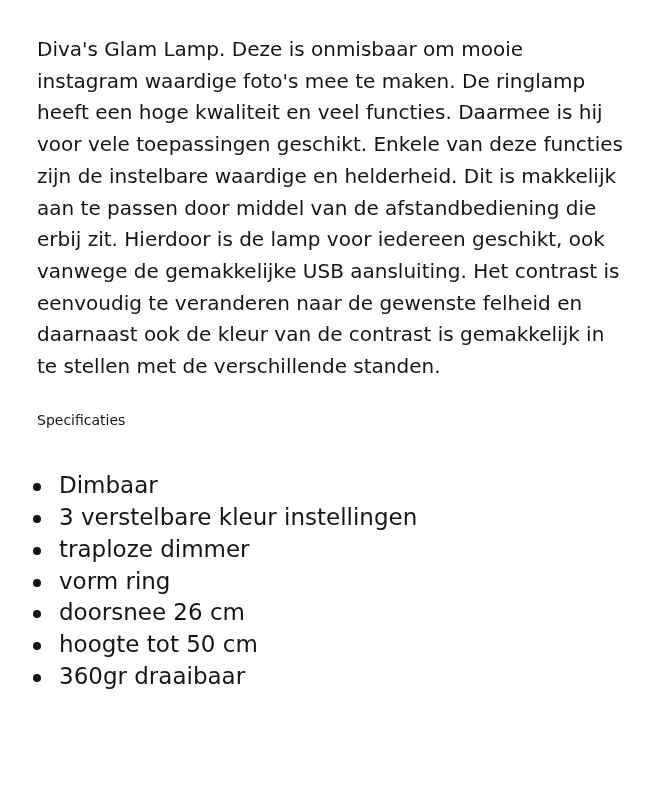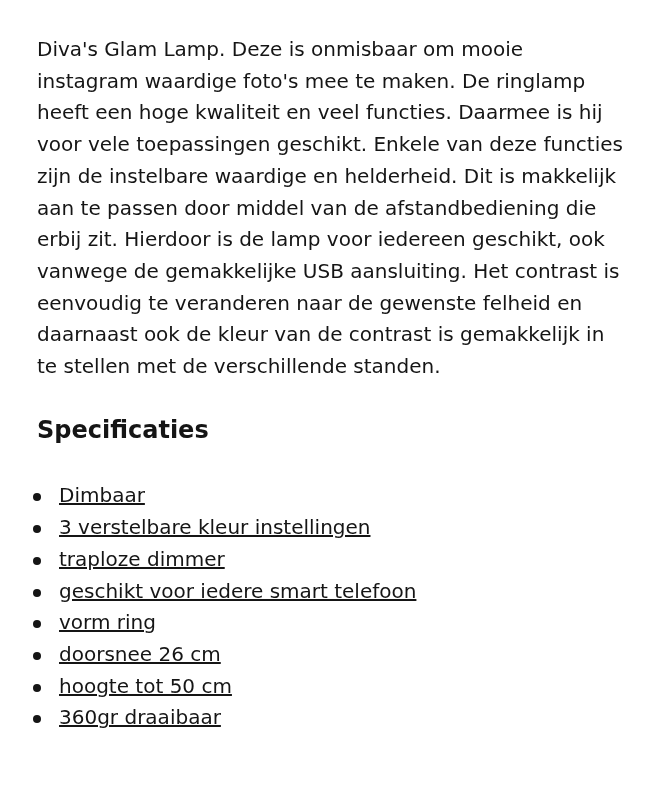--- a/index.html
+++ b/index.html
@@ -16,37 +16,36 @@
   }
   .content {
     padding: 34px 30px 0 37px;
   }
   .para-line {
     font-size: 20px;
     line-height: 31.7px;
     white-space: nowrap;
   }
   .section-heading {
-    font-size: 24px;
+    font-size: 14px;
     line-height: 31.7px;
-    margin-top: 32px;
-    font-weight: bold;
+    margin-top: 22px;
+    font-weight: normal;
   }
   ul.spec-list {
     margin: 34px 0 0 0;
     padding: 0;
     list-style: none;
   }
   li.spec-item {
     position: relative;
     padding-left: 22px;
-    font-size: 20px;
+    font-size: 23px;
     line-height: 31.7px;
     white-space: nowrap;
-    text-decoration: underline;
   }
   .bullet-dot {
     position: absolute;
     left: -4px;
     top: 13px;
     width: 8px;
     height: 8px;
     border-radius: 50%;
     background: #151515;
   }
@@ -80,24 +79,20 @@
     <li class="spec-item">
       <span class="bullet-dot"></span>
       <span>3 verstelbare kleur instellingen</span>
     </li>
     <li class="spec-item">
       <span class="bullet-dot"></span>
       <span>traploze dimmer</span>
     </li>
     <li class="spec-item">
       <span class="bullet-dot"></span>
-      <span>geschikt voor iedere smart telefoon</span>
-    </li>
-    <li class="spec-item">
-      <span class="bullet-dot"></span>
       <span>vorm ring</span>
     </li>
     <li class="spec-item">
       <span class="bullet-dot"></span>
       <span>doorsnee 26 cm</span>
     </li>
     <li class="spec-item">
       <span class="bullet-dot"></span>
       <span>hoogte tot 50 cm</span>
     </li>

